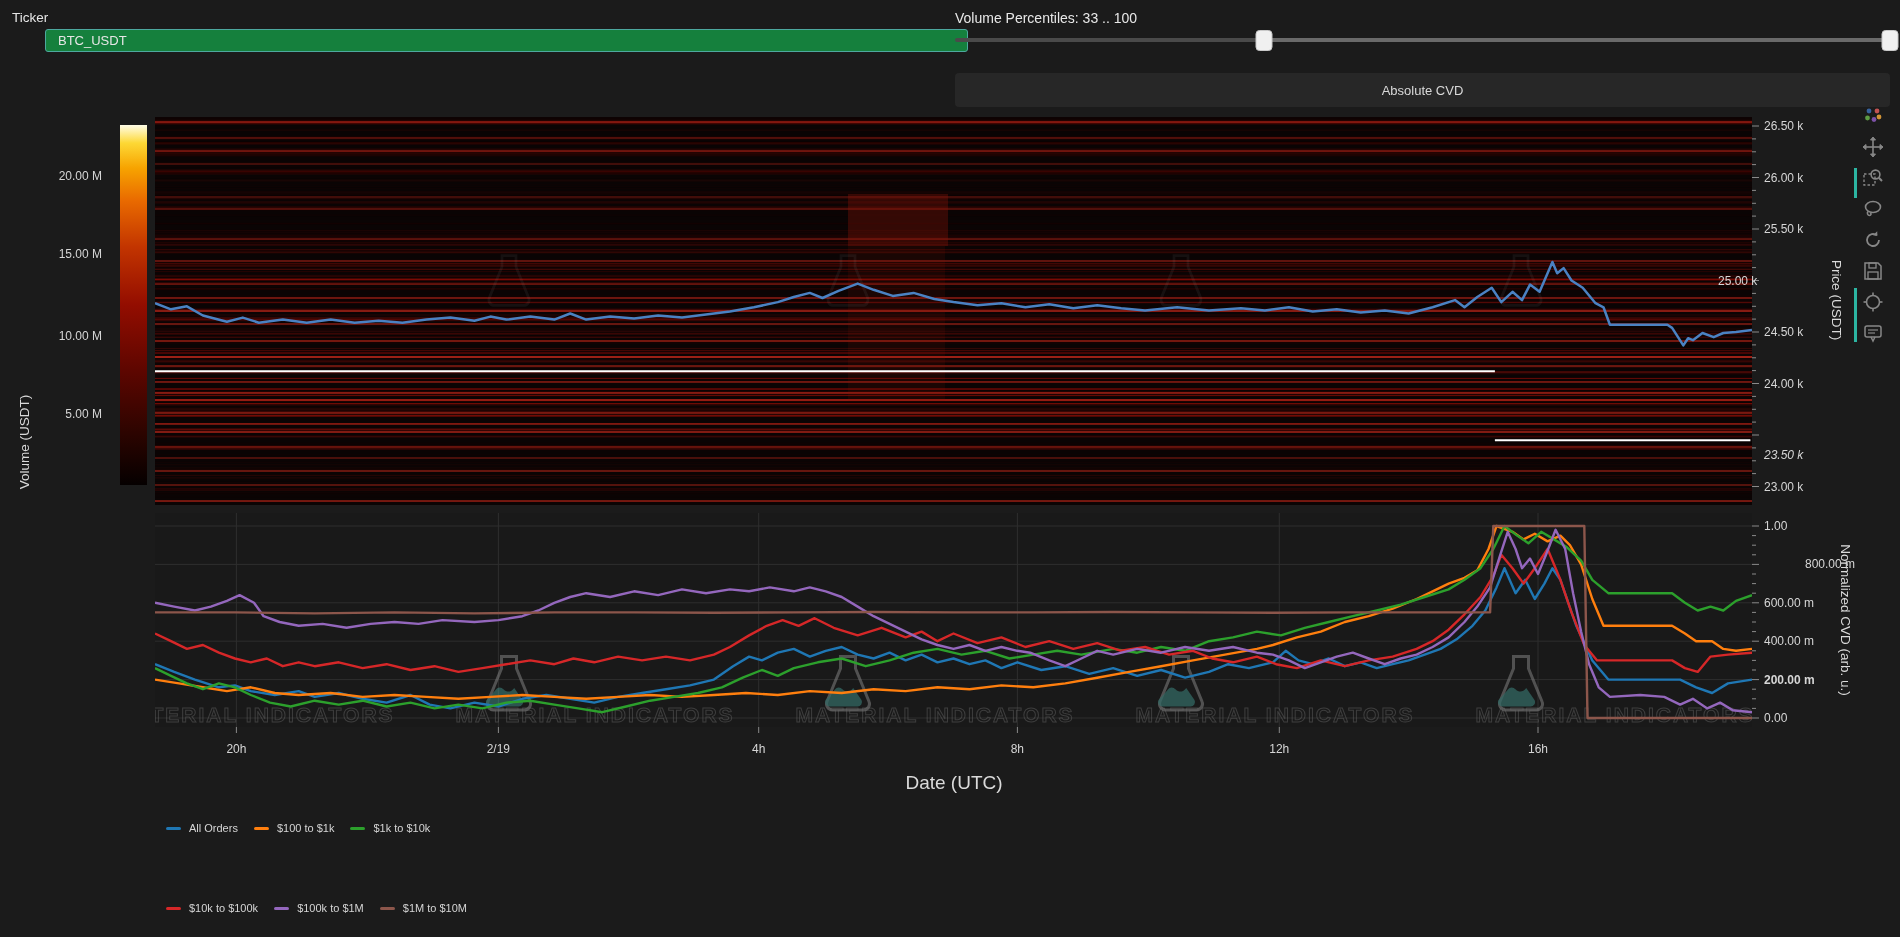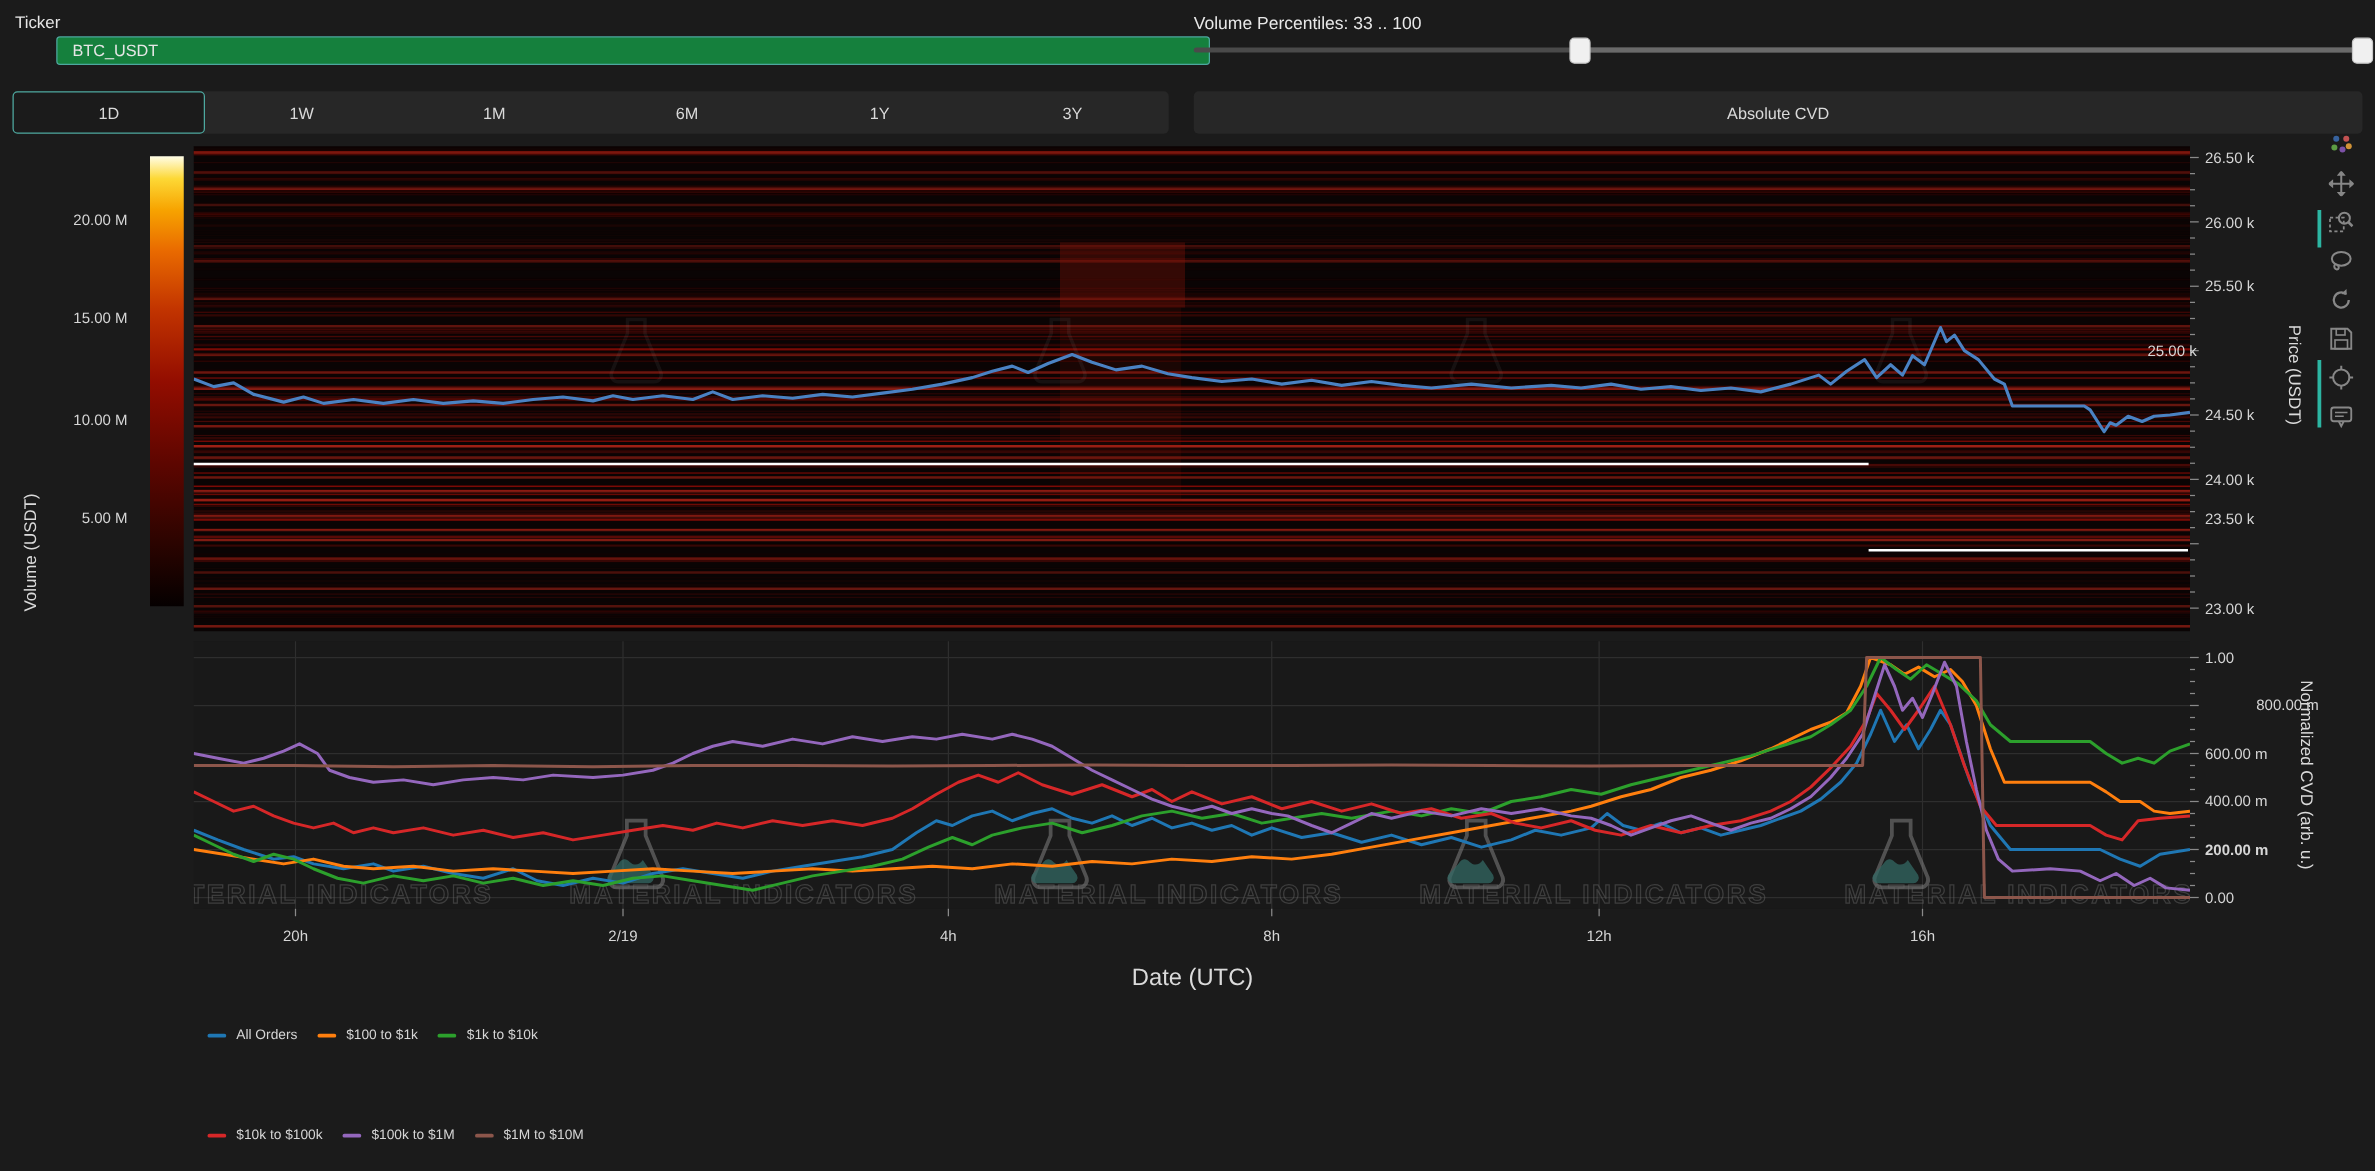--- a/index.html
+++ b/index.html
@@ -47,28 +47,20 @@
   <div class="lbl" style="left:12px;top:10px;">Ticker</div>
   <input class="ticker-input" value="BTC_USDT" style="">
 
   <div class="vp-label">Volume Percentiles: 33 .. 100</div>
   <div class="slider-rail">
     <div class="slider-track" id="slider-track" style="left: 308.55px; width: 626.45px;"></div>
     <div class="slider-handle" id="slider-handle-min" style="left: 308.55px;"></div>
     <div class="slider-handle" id="slider-handle-max" style="left: 935px;"></div>
   </div>
 
-  <div class="btn-strip strip-left" id="range-buttons">
-      <div class="tbtn active">1D</div>
-      <div class="tbtn">1W</div>
-      <div class="tbtn">1M</div>
-      <div class="tbtn">6M</div>
-      <div class="tbtn">1Y</div>
-      <div class="tbtn">3Y</div>
-    </div>
   <div class="btn-strip strip-right" id="cvd-buttons">
       <div class="tbtn">Absolute CVD</div>
     </div>
 
   <div class="colorbar"></div>
   <div class="axis-title-v" style="left:24px;top:442px;">Volume (USDT)</div>
   <div class="axis-title-vr" style="left:1836px;top:300px;">Price (USDT)</div>
   <div class="axis-title-vr" style="left:1845px;top:620px;">Normalized CVD (arb. u.)</div>
   <div class="date-label" style="left:954px;top:772px;">Date (UTC)</div>
 
@@ -417,21 +409,21 @@
       <div class="tick-label vol-tick" style="left: 30px; top: 169px;">20.00 M</div>
       <div class="tick-label vol-tick" style="left: 30px; top: 247px;">15.00 M</div>
       <div class="tick-label vol-tick" style="left: 30px; top: 329px;">10.00 M</div>
       <div class="tick-label vol-tick" style="left: 30px; top: 407px;">5.00 M</div>
       <div class="tick-label " style="left: 1764px; top: 119px;">26.50 k</div>
       <div class="tick-label " style="left: 1764px; top: 170.5px;">26.00 k</div>
       <div class="tick-label " style="left: 1764px; top: 222px;">25.50 k</div>
       <div class="tick-label " style="left: 1718px; top: 273.5px;">25.00 k</div>
       <div class="tick-label " style="left: 1764px; top: 325px;">24.50 k</div>
       <div class="tick-label " style="left: 1764px; top: 376.5px;">24.00 k</div>
-      <div class="tick-label " style="left: 1764px; top: 408px;">23.50 k</div>
+      <div class="tick-label " style="left: 1764px; top: 448px; font-style: italic;">23.50 k</div>
       <div class="tick-label " style="left: 1764px; top: 479.5px;">23.00 k</div>
       <div class="tick-label " style="left: 1764px; top: 519px;">1.00</div>
       <div class="tick-label " style="left: 1764px; top: 557.4px; margin-left: 41px;">800.00 m</div>
       <div class="tick-label " style="left: 1764px; top: 595.8px;">600.00 m</div>
       <div class="tick-label " style="left: 1764px; top: 634.2px;">400.00 m</div>
       <div class="tick-label " style="left: 1764px; top: 672.6px; font-weight: bold;">200.00 m</div>
       <div class="tick-label " style="left: 1764px; top: 711px;">0.00</div>
       <div class="tick-label x-tick" style="left: 236.447px; top: 742px;">20h</div>
       <div class="tick-label x-tick" style="left: 498.355px; top: 742px;">2/19</div>
       <div class="tick-label x-tick" style="left: 758.666px; top: 742px;">4h</div>

